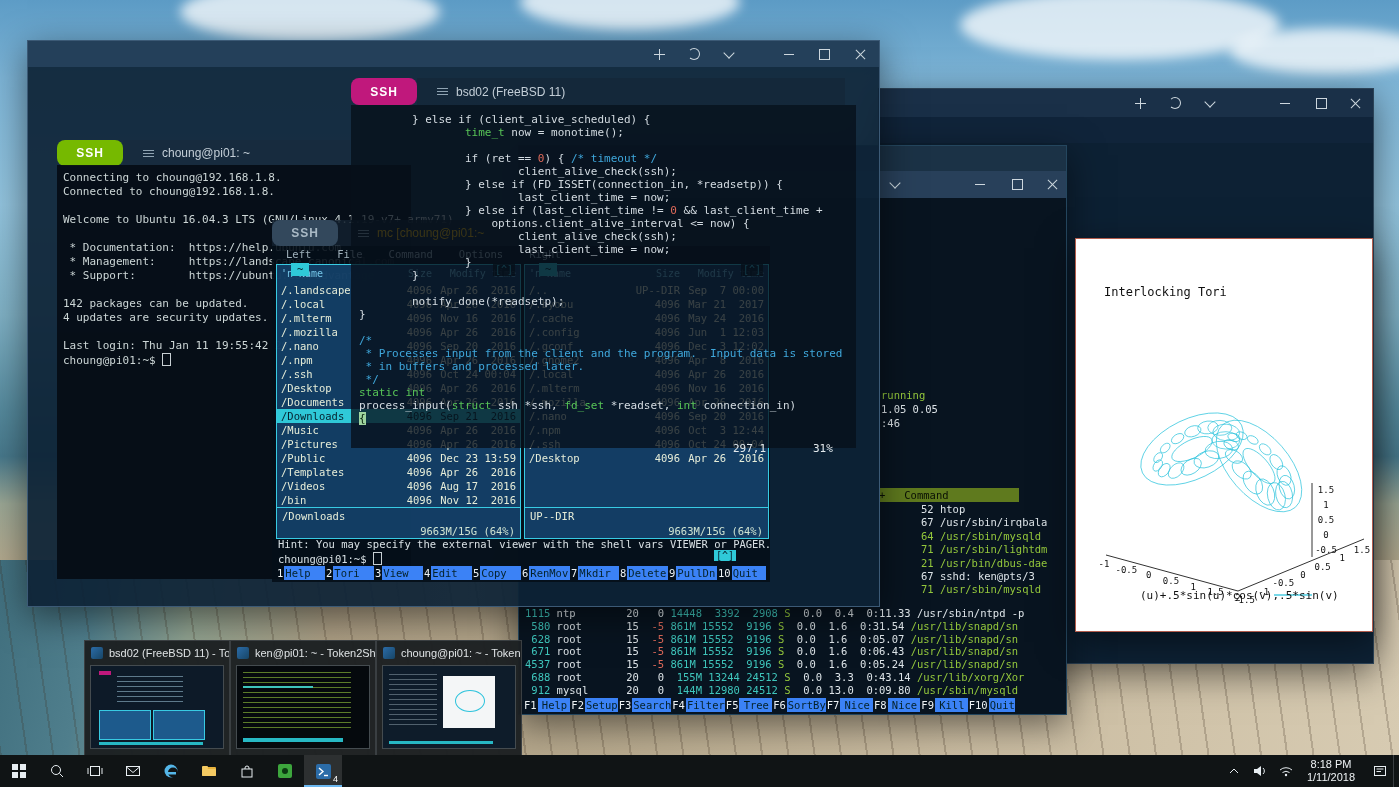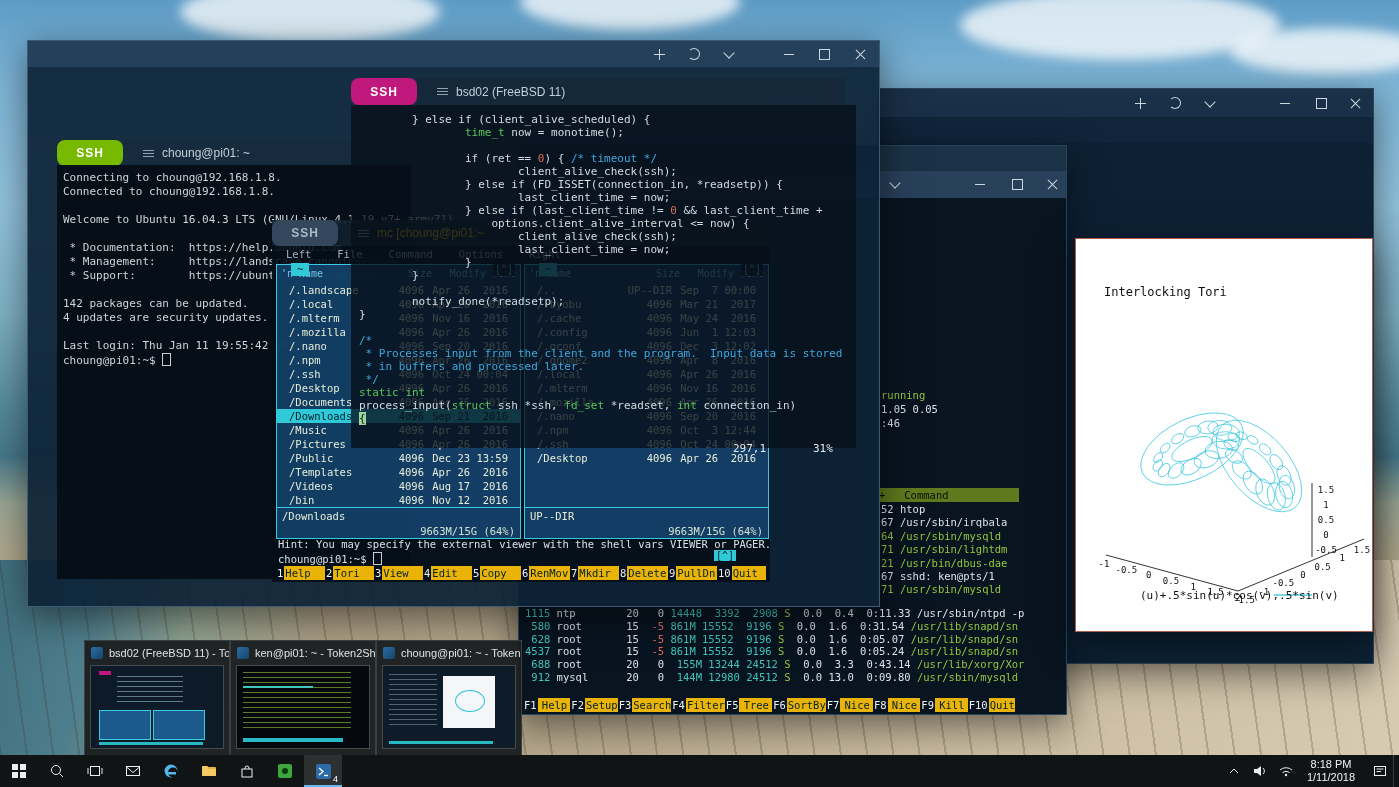--- a/index.html
+++ b/index.html
@@ -60,55 +60,55 @@
   #mc .tab-main{color:#eab308;}
   #mc-body{position:absolute;left:0;top:26px;width:498px;height:336px;background:rgba(4,14,24,.9);font-family:"DejaVu Sans Mono",monospace;}
   #mc-menubar{display:flex;gap:26px;padding:2px 0 0 14px;font-size:10.5px;color:#9fb0ba;height:16px;}
   .mc-panel{position:absolute;top:18px;width:243px;height:273px;background:rgba(23,74,121,.78);border:1px solid #38cbe3;font-size:10.5px;color:#e6edd8;}
   #mc-left{left:4px;} #mc-right{left:252px;}
   .mc-path{position:absolute;top:-2px;left:14px;background:#2fc9d8;color:#03222e;padding:0 6px;font-size:10.5px;height:13px;line-height:13px;}
   .mc-scroll{position:absolute;top:-2px;right:5px;color:#38cbe3;font-size:10px;background:rgba(4,14,24,.8);height:13px;line-height:13px;padding:0 2px;}
   .mc-cols{display:flex;padding:3px 4px 0 4px;color:#74c6e8;font-size:10px;height:14px;}
   .mc-cols .n{flex:1;} .mc-cols .s{width:50px;text-align:right;} .mc-cols .d{width:84px;text-align:right;}
   .mc-rows{position:absolute;left:0;top:18px;right:0;}
-  .mc-row{display:flex;height:14px;line-height:14px;padding:0 12px;white-space:pre;}
+  .mc-row{display:flex;height:14px;line-height:14px;padding:0 4px;white-space:pre;}
   .mc-row .n{flex:1;overflow:hidden;} .mc-row .s{width:50px;text-align:right;} .mc-row .d{width:84px;text-align:right;}
   .mc-row.sel{background:#2fc9d8;color:#06222e;}
   .mc-foot{position:absolute;left:0;right:0;bottom:0;height:30px;border-top:1px solid #38cbe3;font-size:10.5px;}
   .mc-foot .fname{position:absolute;left:5px;top:2px;}
   .mc-foot .fusage{position:absolute;right:5px;bottom:1px;color:#cfe3d2;}
   #mc-hint{position:absolute;left:6px;top:292px;font-size:10.5px;color:#d8e0e4;white-space:pre;}
   #mc-prompt{position:absolute;left:6px;top:306px;font-size:10.5px;color:#d8e0e4;white-space:pre;}
   #mc-chip{position:absolute;right:34px;top:304px;font-size:10px;color:#06222e;background:#2fc9d8;padding:0 2px;}
   .fkeys{position:absolute;display:flex;font-size:10.5px;font-family:"DejaVu Sans Mono",monospace;}
   #mc-fkeys{left:4px;right:4px;top:320px;height:14px;}
   .fk{flex:1;display:flex;height:14px;line-height:14px;}
   .fk .fn{color:#eef3f5;padding:0 1px;}
-  .fk .fl{flex:1;background:#eab308;color:#04222a;padding-left:1px;overflow:hidden;}
+  .fk .fl{flex:1;background:#3b82f6;color:#04222a;padding-left:1px;overflow:hidden;}
 
   
   #bsd02{left:351px;top:78px;z-index:23;position:absolute;}
   #bsd02 .tabbar{left:0;top:0;width:494px;height:27px;}
   #bsd02 .tab-badge{background:#c0187c;}
   #bsd02 .tab-main{background:rgba(20,40,58,.85);}
   #bsd02-body{position:absolute;left:0;top:27px;width:497px;height:335px;background:rgba(6,16,26,.78);padding:8px 0 0 8px;}
   #bsd02-body pre{font-size:11px;line-height:13px;color:#d4dce2;}
   .cm{color:#3fa8dc;} .kw{color:#57c457;} .num{color:#e06a5a;}
   .vcur{background:#9fd49f;color:#06220c;}
   #bsd02-status{position:absolute;left:0;bottom:6px;width:100%;font-size:11px;color:#e3e9ec;font-family:"DejaVu Sans Mono",monospace;}
   #bsd02-status .pos{position:absolute;left:382px;} #bsd02-status .pct{position:absolute;left:462px;}
 
   
   #htop-win{left:518px;top:145px;width:547px;height:568px;background:#081420;border:1px solid #24465e;z-index:10;}
   #htop-band1{height:25px;background:#1b3246;}
   #htop-band2{position:relative;height:27px;background:#28405a;}
   #htop-content{position:relative;height:516px;font-family:"DejaVu Sans Mono",monospace;}
   #htop-frag{position:absolute;left:362px;top:190px;font-size:10.5px;line-height:14px;}
   #htop-header{position:absolute;left:360px;top:290px;width:140px;height:14px;background:#5f7a1e;color:#0a1005;font-size:10.5px;line-height:14px;white-space:pre;}
-  #htop-strip{position:absolute;left:362px;top:305px;font-size:10.5px;line-height:13.4px;white-space:pre;}
+  #htop-strip{position:absolute;left:362px;top:305px;font-size:10.5px;line-height:13.4px;white-space:pre;padding-left:40px;}
   #htop-processes{position:absolute;left:6px;top:409px;font-size:10.5px;line-height:12.8px;}
   .prow{white-space:pre;}
   #htop-fkeys{left:4px;top:500px;width:492px;height:14px;text-align:center;}
   .hl-w{color:#dde4e8;} .hl-c{color:#3fc6bc;} .hl-g{color:#94c83c;} .hl-r{color:#e06a5a;}
 
   
   #gnuplot{left:1075px;top:238px;width:296px;height:392px;background:#fff;border:1px solid #b25c4c;z-index:15;}
   #gp-title{position:absolute;left:28px;top:46px;font-size:12px;color:#111;font-family:"DejaVu Sans Mono",monospace;}
   #gp-fn{position:absolute;left:64px;top:350px;font-size:11px;color:#111;font-family:"DejaVu Sans Mono",monospace;}
   #plot-ticks{position:absolute;inset:0;pointer-events:none;}
@@ -183,25 +183,26 @@
       <div class="ctl" style="left:482px;">
           <div class="i-box"></div>
         </div>
       <div class="ctl" style="left:517px;">
           <div class="i-x"></div>
         </div>
     </div>
     <div id="htop-content">
       <pre id="htop-frag"><div class="hl-g">running</div><div class="hl-w">1.05 0.05</div><div class="hl-w">:46</div></pre>
       <div id="htop-header">+   Command</div>
-      <div id="htop-strip"><div class="hl-w">52 htop</div><div class="hl-w">67 /usr/sbin/irqbala</div><div class="hl-g">64 /usr/sbin/mysqld</div><div class="hl-g">71 /usr/sbin/lightdm</div><div class="hl-g">21 /usr/bin/dbus-dae</div><div class="hl-w">67 sshd: ken@pts/1</div><div class="hl-g">71 /usr/sbin/mysqld</div></div>
+      <div id="htop-strip"><div class="hl-w">52 htop</div><div class="hl-w">67 /usr/sbin/irqbala</div><div class="hl-g">64 /usr/sbin/mysqld</div><div class="hl-g">71 /usr/sbin/lightdm</div><div class="hl-g">21 /usr/bin/dbus-dae</div><div class="hl-w">67 sshd: ken@pts/3</div><div class="hl-g">71 /usr/sbin/mysqld</div></div>
       <div id="htop-processes">
           <div class="prow"><span class="hl-c">1115 </span><span class="hl-w">ntp        20   0 </span><span class="hl-c">14448  3392  2908 </span><span class="hl-g">S</span><span class="hl-w">  0.0  0.4  0:11.33 </span><span class="hl-w">/usr/sbin/ntpd -p</span></div>
           <div class="prow"><span class="hl-c"> 580 </span><span class="hl-w">root       15  </span><span class="hl-r">-5</span><span class="hl-c"> 861M 15552  9196 </span><span class="hl-g">S</span><span class="hl-w">  0.0  1.6  0:31.54 </span><span class="hl-g">/usr/lib/snapd/sn</span></div>
           <div class="prow"><span class="hl-c"> 628 </span><span class="hl-w">root       15  </span><span class="hl-r">-5</span><span class="hl-c"> 861M 15552  9196 </span><span class="hl-g">S</span><span class="hl-w">  0.0  1.6  0:05.07 </span><span class="hl-g">/usr/lib/snapd/sn</span></div>
+          <div class="prow"><span class="hl-c"> 671 </span><span class="hl-w">root       15  </span><span class="hl-r">-5</span><span class="hl-c"> 861M 15552  9196 </span><span class="hl-g">S</span><span class="hl-w">  0.0  1.6  0:06.43 </span><span class="hl-g">/usr/lib/snapd/sn</span></div>
           <div class="prow"><span class="hl-c">4537 </span><span class="hl-w">root       15  </span><span class="hl-r">-5</span><span class="hl-c"> 861M 15552  9196 </span><span class="hl-g">S</span><span class="hl-w">  0.0  1.6  0:05.24 </span><span class="hl-g">/usr/lib/snapd/sn</span></div>
           <div class="prow"><span class="hl-c"> 688 </span><span class="hl-w">root       20   0 </span><span class="hl-c"> 155M 13244 24512 </span><span class="hl-g">S</span><span class="hl-w">  0.0  3.3  0:43.14 </span><span class="hl-g">/usr/lib/xorg/Xor</span></div>
           <div class="prow"><span class="hl-c"> 912 </span><span class="hl-w">mysql      20   0 </span><span class="hl-c"> 144M 12980 24512 </span><span class="hl-g">S</span><span class="hl-w">  0.0 13.0  0:09.80 </span><span class="hl-g">/usr/sbin/mysqld</span></div>
         </div>
       <div class="fkeys" id="htop-fkeys">
           <span class="fk">
             <span class="fn">F1</span>
             <span class="fl">Help</span>
           </span>
           <span class="fk">

